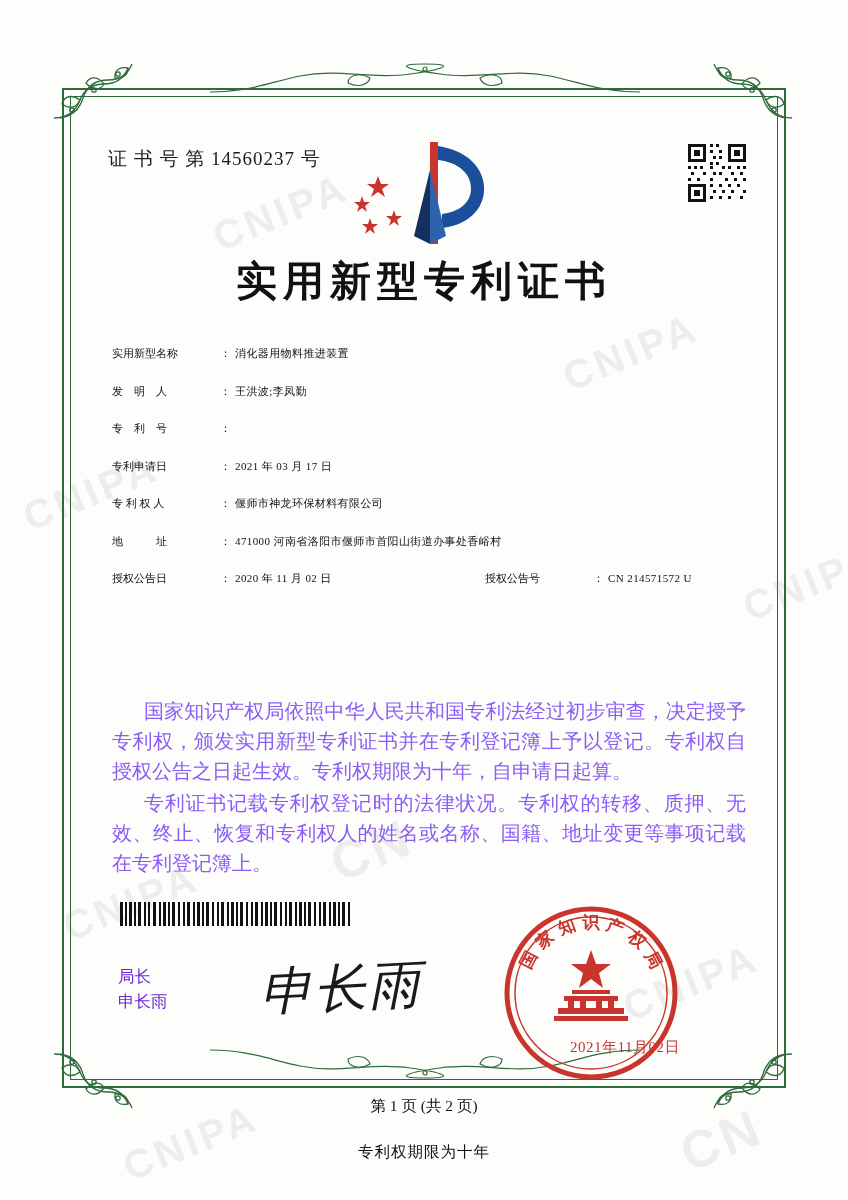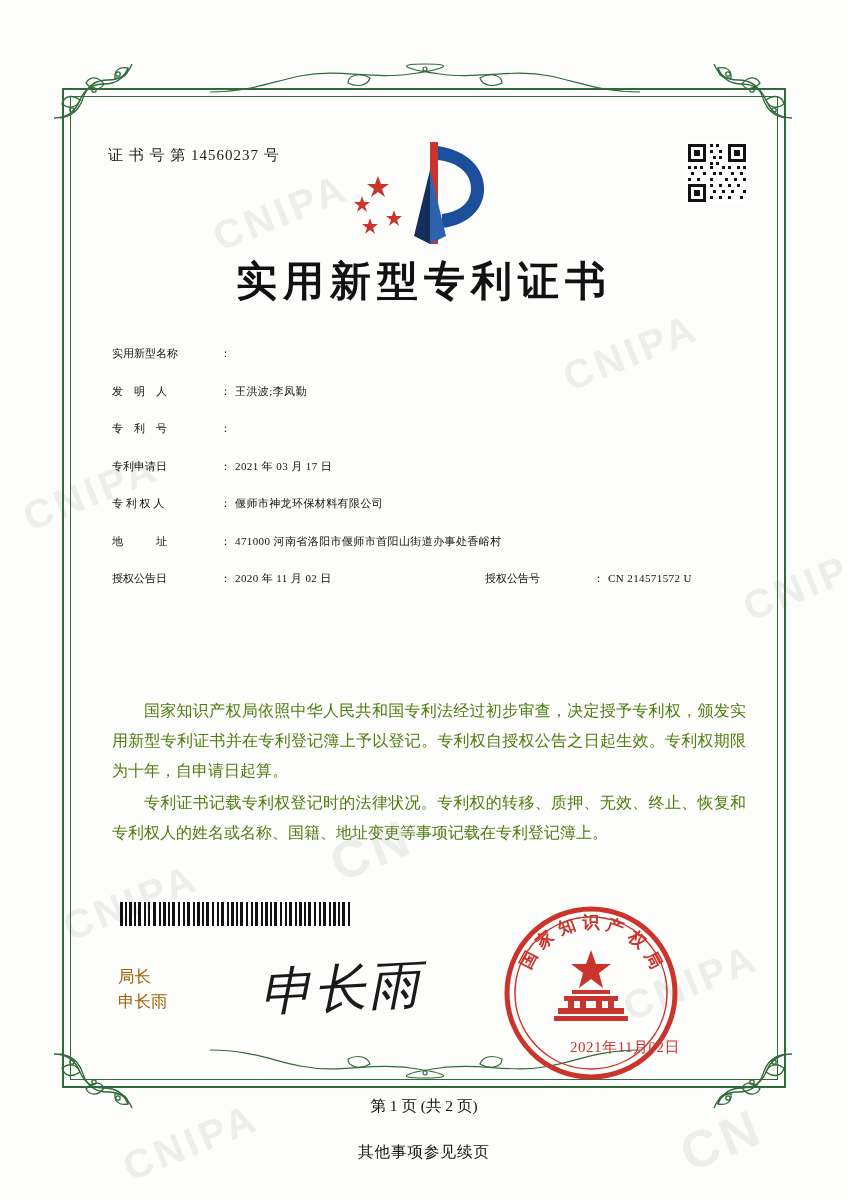--- a/index.html
+++ b/index.html
@@ -84,21 +84,21 @@
     position: absolute;
     left: 70px;
     top: 96px;
     width: 708px;
     height: 984px;
   }
   .cert-number {
     position: absolute;
     left: 38px;
     top: 50px;
-    font-size: 15px;
+    font-size: 19px;
     color: #1b1b1b;
     letter-spacing: 1px;
     font-family: "Liberation Serif", serif;
   }
   .qr {
     position: absolute;
     right: 30px;
     top: 46px;
     width: 62px;
     height: 62px;
@@ -153,44 +153,44 @@
     width: 108px;
     flex: none;
     white-space: nowrap;
   }
 
   .paras {
     position: absolute;
     left: 42px;
     top: 600px;
     width: 634px;
-    font-size: 16px;
+    font-size: 20px;
     line-height: 30px;
-    color: #4d7c0f;
+    color: #8b5cf6;
     text-align: justify;
   }
   .paras p {
     margin: 0 0 2px 0;
     text-indent: 32px;
   }
 
   .barcode {
     position: absolute;
     left: 50px;
     top: 806px;
     width: 232px;
     height: 24px;
   }
   .signature-block {
     position: absolute;
     left: 48px;
     top: 868px;
     font-size: 16.5px;
     line-height: 25px;
-    color: #a16207;
+    color: #6d28d9;
   }
   .handwriting {
     position: absolute;
     left: 190px;
     top: 858px;
     font-size: 52px;
     color: #1a1a1a;
     font-family: "DejaVu Serif", serif;
     font-style: italic;
     letter-spacing: 2px;
@@ -394,20 +394,21 @@
         </g>
       </svg>
     </div>
 
     <div class="title">实用新型专利证书</div>
 
     <div class="fields" id="field-list">
         <div class="field-row">
           <div class="field-label">实用新型名称</div>
           <div class="field-sep">：</div>
+          <div class="field-value">消化器用物料推进装置</div>
         </div>
         <div class="field-row">
           <div class="field-label">发　明　人</div>
           <div class="field-sep">：</div>
           <div class="field-value">王洪波;李凤勤</div>
         </div>
         <div class="field-row">
           <div class="field-label">专　利　号</div>
           <div class="field-sep">：</div>
         </div>
@@ -528,14 +529,14 @@
           <text transform="rotate(62 89 89)" x="89" y="24" text-anchor="middle">局</text>
         </g>
       </svg>
     </div>
 
     <div class="seal-date">2021年11月02日</div>
 
     <div class="page-no">第 1 页 (共 2 页)</div>
   </div>
 
-  <div class="footer-note">其他事项参见续页</div>
+  <div class="footer-note">专利权期限为十年</div>
 </div>
 
 </body></html>

